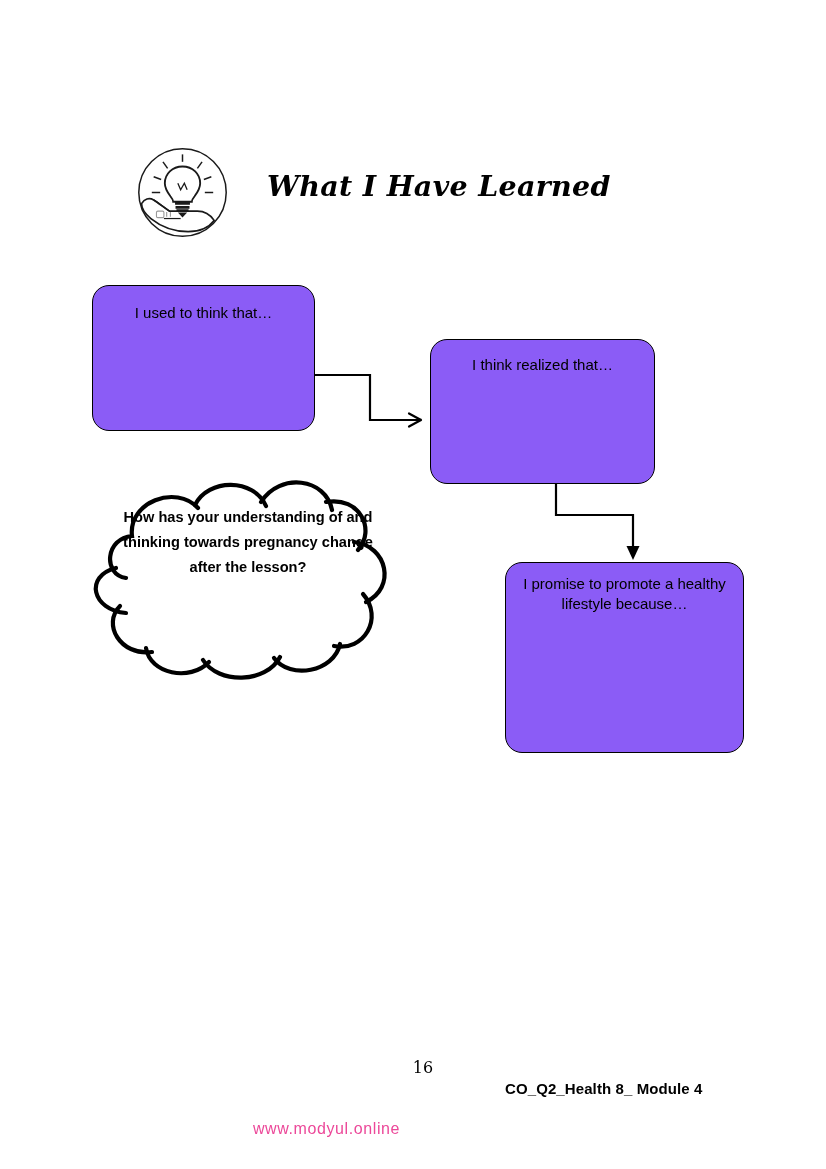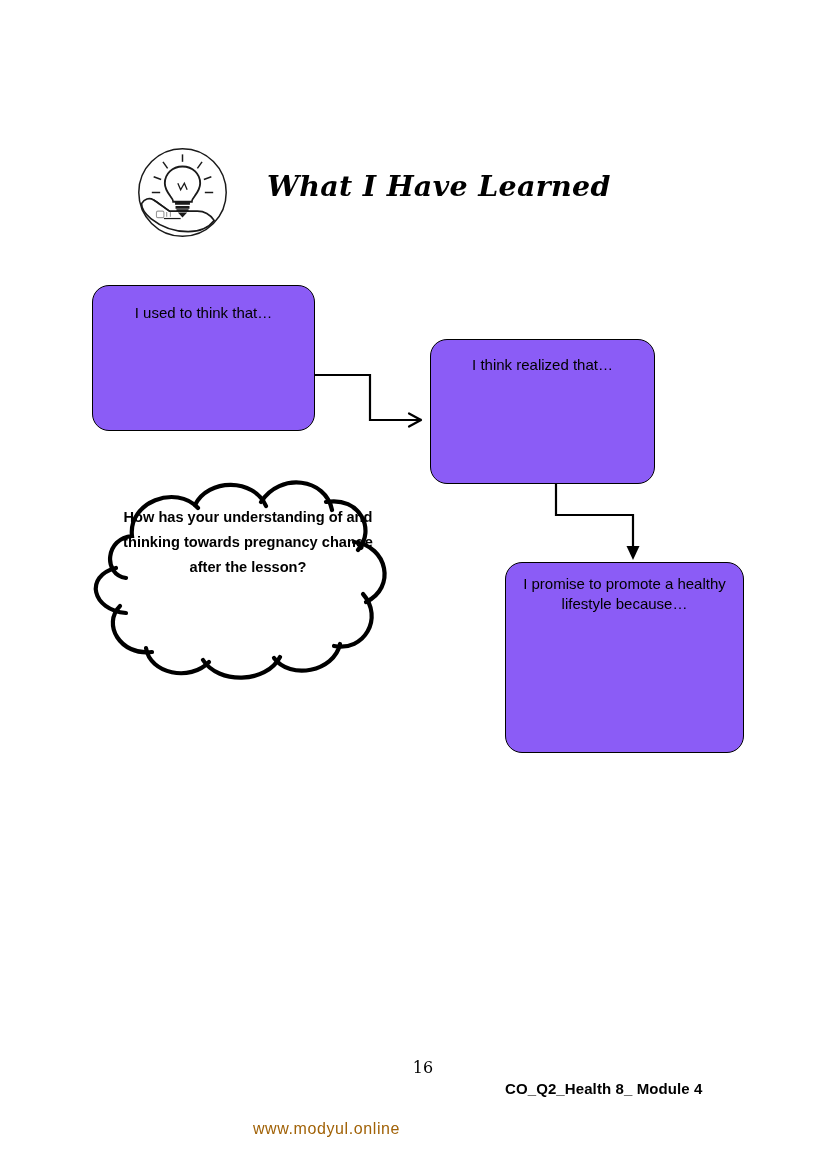--- a/index.html
+++ b/index.html
@@ -148,21 +148,21 @@
   }
   #watermark {
     position: absolute;
     left: 0;
     top: 1120px;
     width: 653px;
     text-align: center;
     font-family: "Liberation Sans", sans-serif;
     font-size: 16px;
     letter-spacing: 0.6px;
-    color: #a16207;
+    color: #ec4899;
   }
 </style>
 </head>
 <body>
 
 <div id="header-area">
 
   <div id="lightbulb-hand-icon">
     <svg viewBox="0 0 100 100" width="93" height="93" aria-hidden="true">
       <circle cx="50" cy="50" r="47" fill="none" stroke="#1a1a1a" stroke-width="1.6"></circle>

